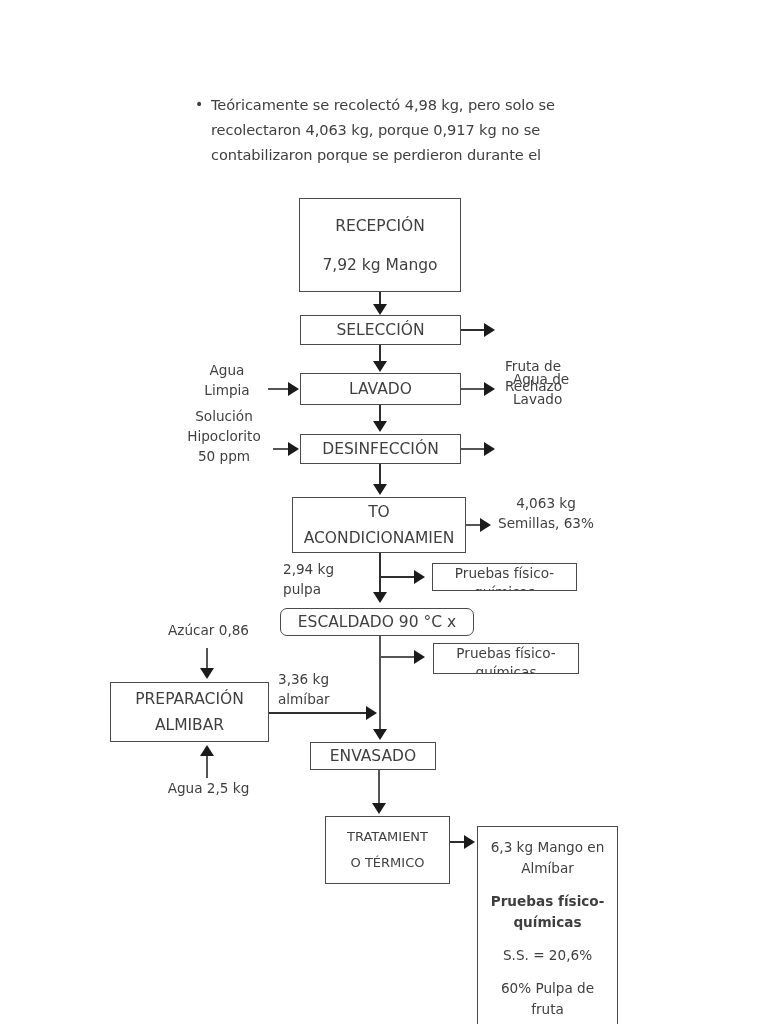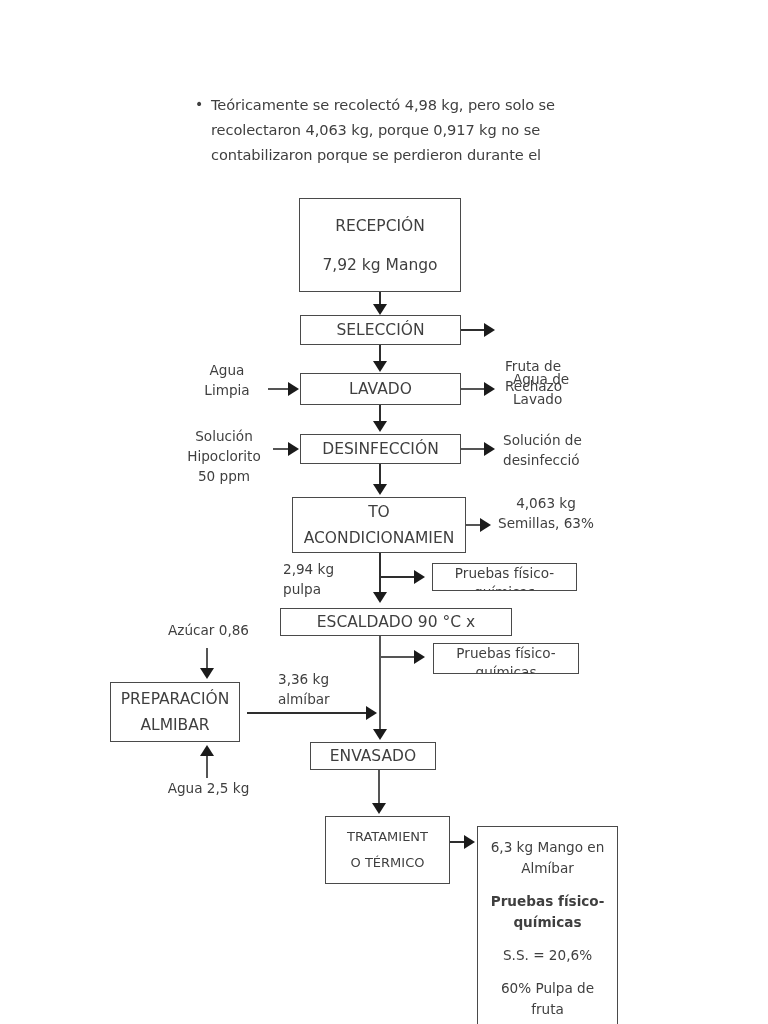--- a/index.html
+++ b/index.html
@@ -177,34 +177,30 @@
     <span class="ln">Lavado</span>
   </div>
 
   <div class="vline" style="left:379px; top:405px; height:17px;"></div>
   <div class="arrow-d" style="left:373px; top:421px;"></div>
 
   <div class="node" style="left:300px; top:434px; width:161px; height:30px; font-size:15.5px;">
     <span class="ln">DESINFECCIÓN</span>
   </div>
 
-  <div class="label" style="left:178px; top:426px; width:92px; font-size:13.6px;">
+  <div class="label" style="left:178px; top:406px; width:92px; font-size:13.6px;">
     <span class="ln">Solución</span>
     <span class="ln">Hipoclorito</span>
     <span class="ln">50 ppm</span>
   </div>
   <div class="thin hline" style="left:273px; top:448px; width:18px;"></div>
   <div class="arrow-r" style="left:288px; top:442px;"></div>
 
   <div class="thin hline" style="left:461px; top:448px; width:25px;"></div>
   <div class="arrow-r" style="left:484px; top:442px;"></div>
-  <div class="label" style="left:503px; top:430px; width:120px; font-size:13.6px; text-align:left;">
-    <span class="ln">Solución de</span>
-    <span class="ln">desinfecció</span>
-  </div>
 
   <div class="vline" style="left:379px; top:464px; height:22px;"></div>
   <div class="arrow-d" style="left:373px; top:484px;"></div>
 
   <div class="node" style="left:292px; top:497px; width:174px; height:56px; font-size:15.5px; line-height:26px;">
     <span class="ln">TO</span>
     <span class="ln">ACONDICIONAMIEN</span>
   </div>
 
   <div class="thin hline" style="left:466px; top:524px; width:16px;"></div>
@@ -223,35 +219,35 @@
     <span class="ln">pulpa</span>
   </div>
 
   <div class="hline" style="left:379px; top:576px; width:37px;"></div>
   <div class="arrow-r" style="left:414px; top:570px;"></div>
   <div class="node" style="left:432px; top:563px; width:145px; height:28px; font-size:13.6px; line-height:19px; justify-content:flex-start;">
     <span class="ln">Pruebas físico-</span>
     <span class="ln">químicas</span>
   </div>
 
-  <div class="node" style="left:280px; top:608px; width:232px; height:28px; font-size:15.5px;">
+  <div class="node" style="left:280px; top:608px; width:194px; height:28px; font-size:15.5px;border-radius:7px;">
     <span class="ln">ESCALDADO 90 °C x</span>
   </div>
 
   <div class="thin vline" style="left:379px; top:636px; height:100px;"></div>
   <div class="arrow-d" style="left:373px; top:729px;"></div>
 
   <div class="thin hline" style="left:379px; top:656px; width:37px;"></div>
   <div class="arrow-r" style="left:414px; top:650px;"></div>
   <div class="node" style="left:433px; top:643px; width:146px; height:31px; font-size:13.6px; line-height:19px; justify-content:flex-start;">
     <span class="ln">Pruebas físico-</span>
     <span class="ln">químicas</span>
   </div>
 
-  <div class="node" style="left:110px; top:682px; width:130px; height:60px; font-size:15.5px; line-height:26px;">
+  <div class="node" style="left:110px; top:682px; width:159px; height:60px; font-size:15.5px; line-height:26px;">
     <span class="ln">PREPARACIÓN</span>
     <span class="ln">ALMIBAR</span>
   </div>
 
   <div class="label" style="left:146px; top:620px; width:125px; font-size:13.6px;">
     <span class="ln">Azúcar 0,86</span>
   </div>
   <div class="thin vline" style="left:206px; top:648px; height:22px;"></div>
   <div class="arrow-d" style="left:200px; top:668px;"></div>
 

